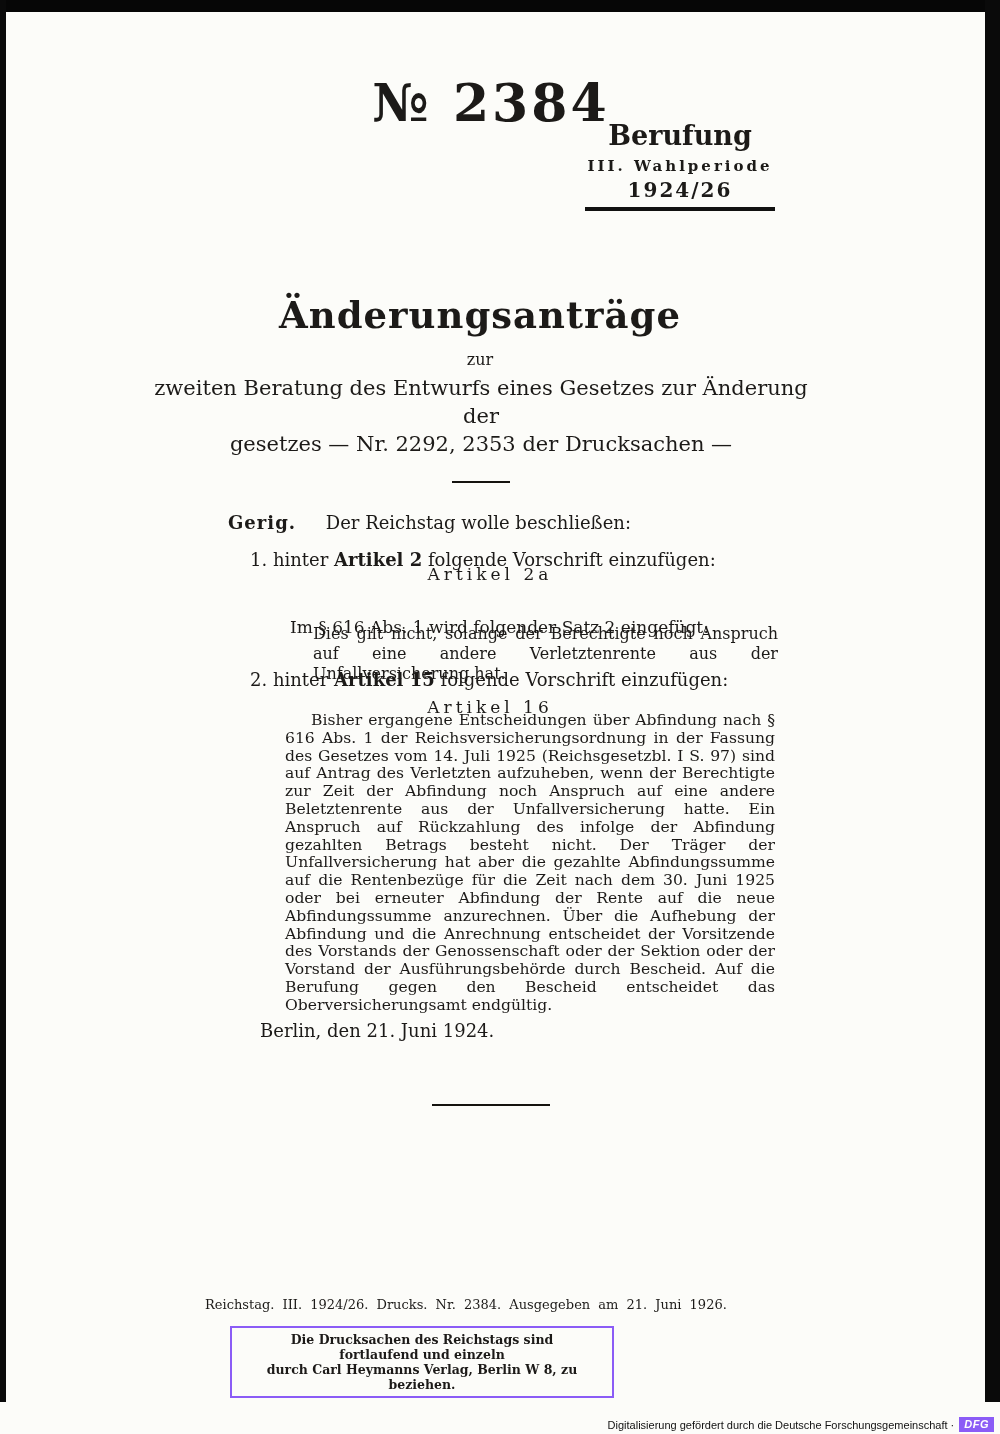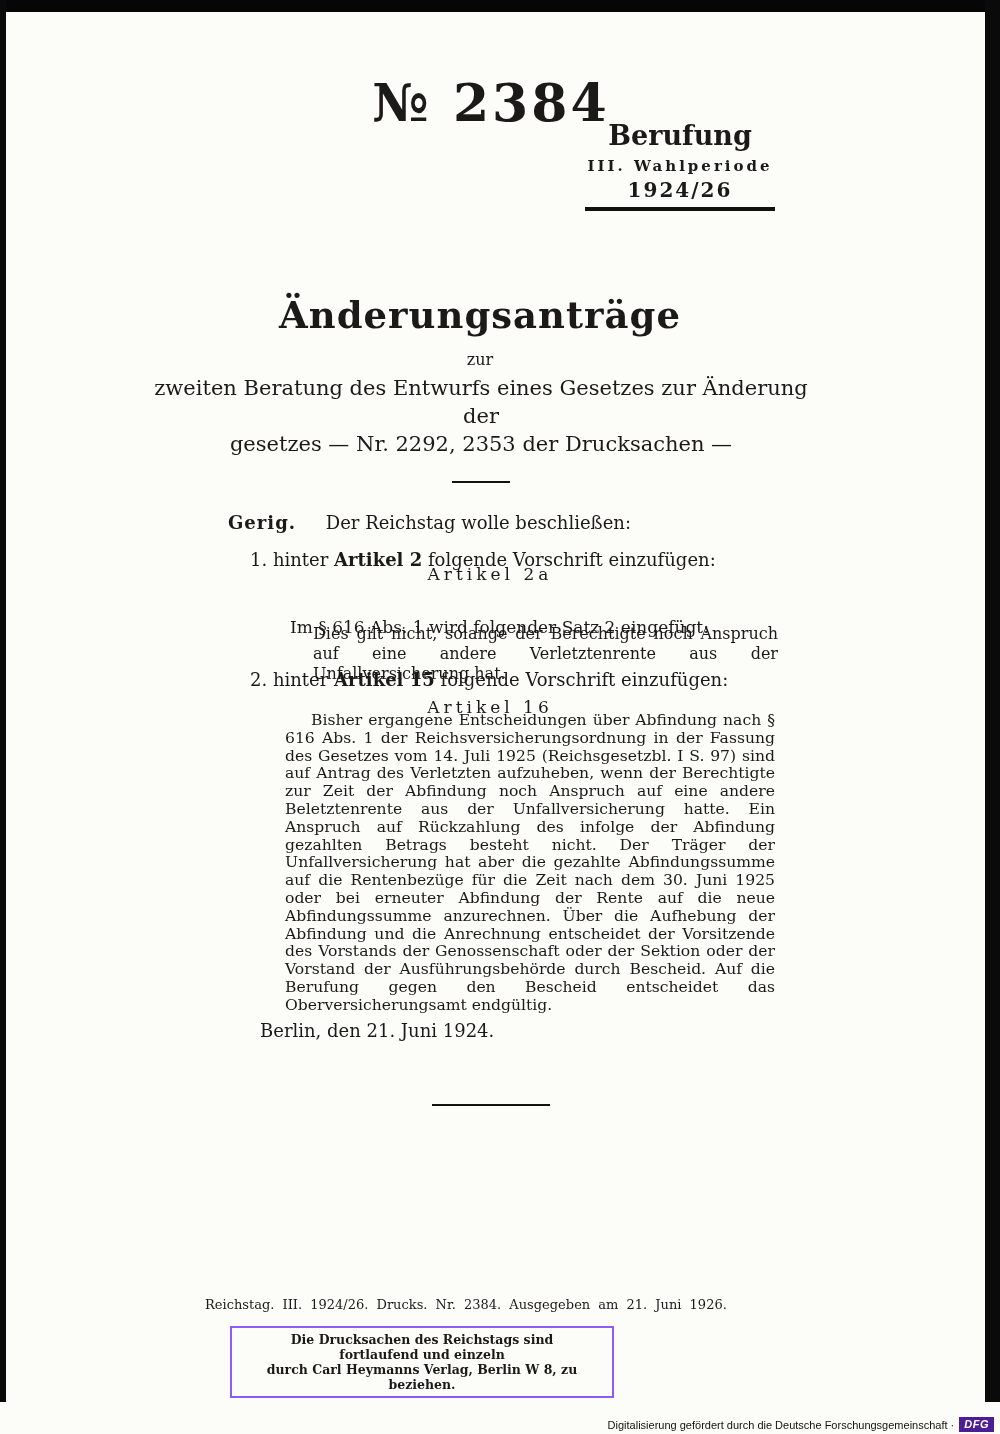--- a/index.html
+++ b/index.html
@@ -152,16 +152,16 @@
 
   <div class="imprint">Reichstag. III. 1924/26. Drucks. Nr. 2384. Ausgegeben am 21. Juni 1926.</div>
 
   <div class="notice-box">
     <span style="display:block">Die Drucksachen des Reichstags sind fortlaufend und einzeln</span>
     <span style="display:block">durch Carl Heymanns Verlag, Berlin W 8, zu beziehen.</span>
   </div>
 
   <div class="dfg-bar">
     <span>Digitalisierung gefördert durch die Deutsche Forschungsgemeinschaft ·</span>
-    <span class="dfg-logo" style="background: #4c1d95;">DFG</span>
+    <span class="dfg-logo" style="background: #8b5cf6;">DFG</span>
   </div>
 
 </div>
 
 </body></html>

